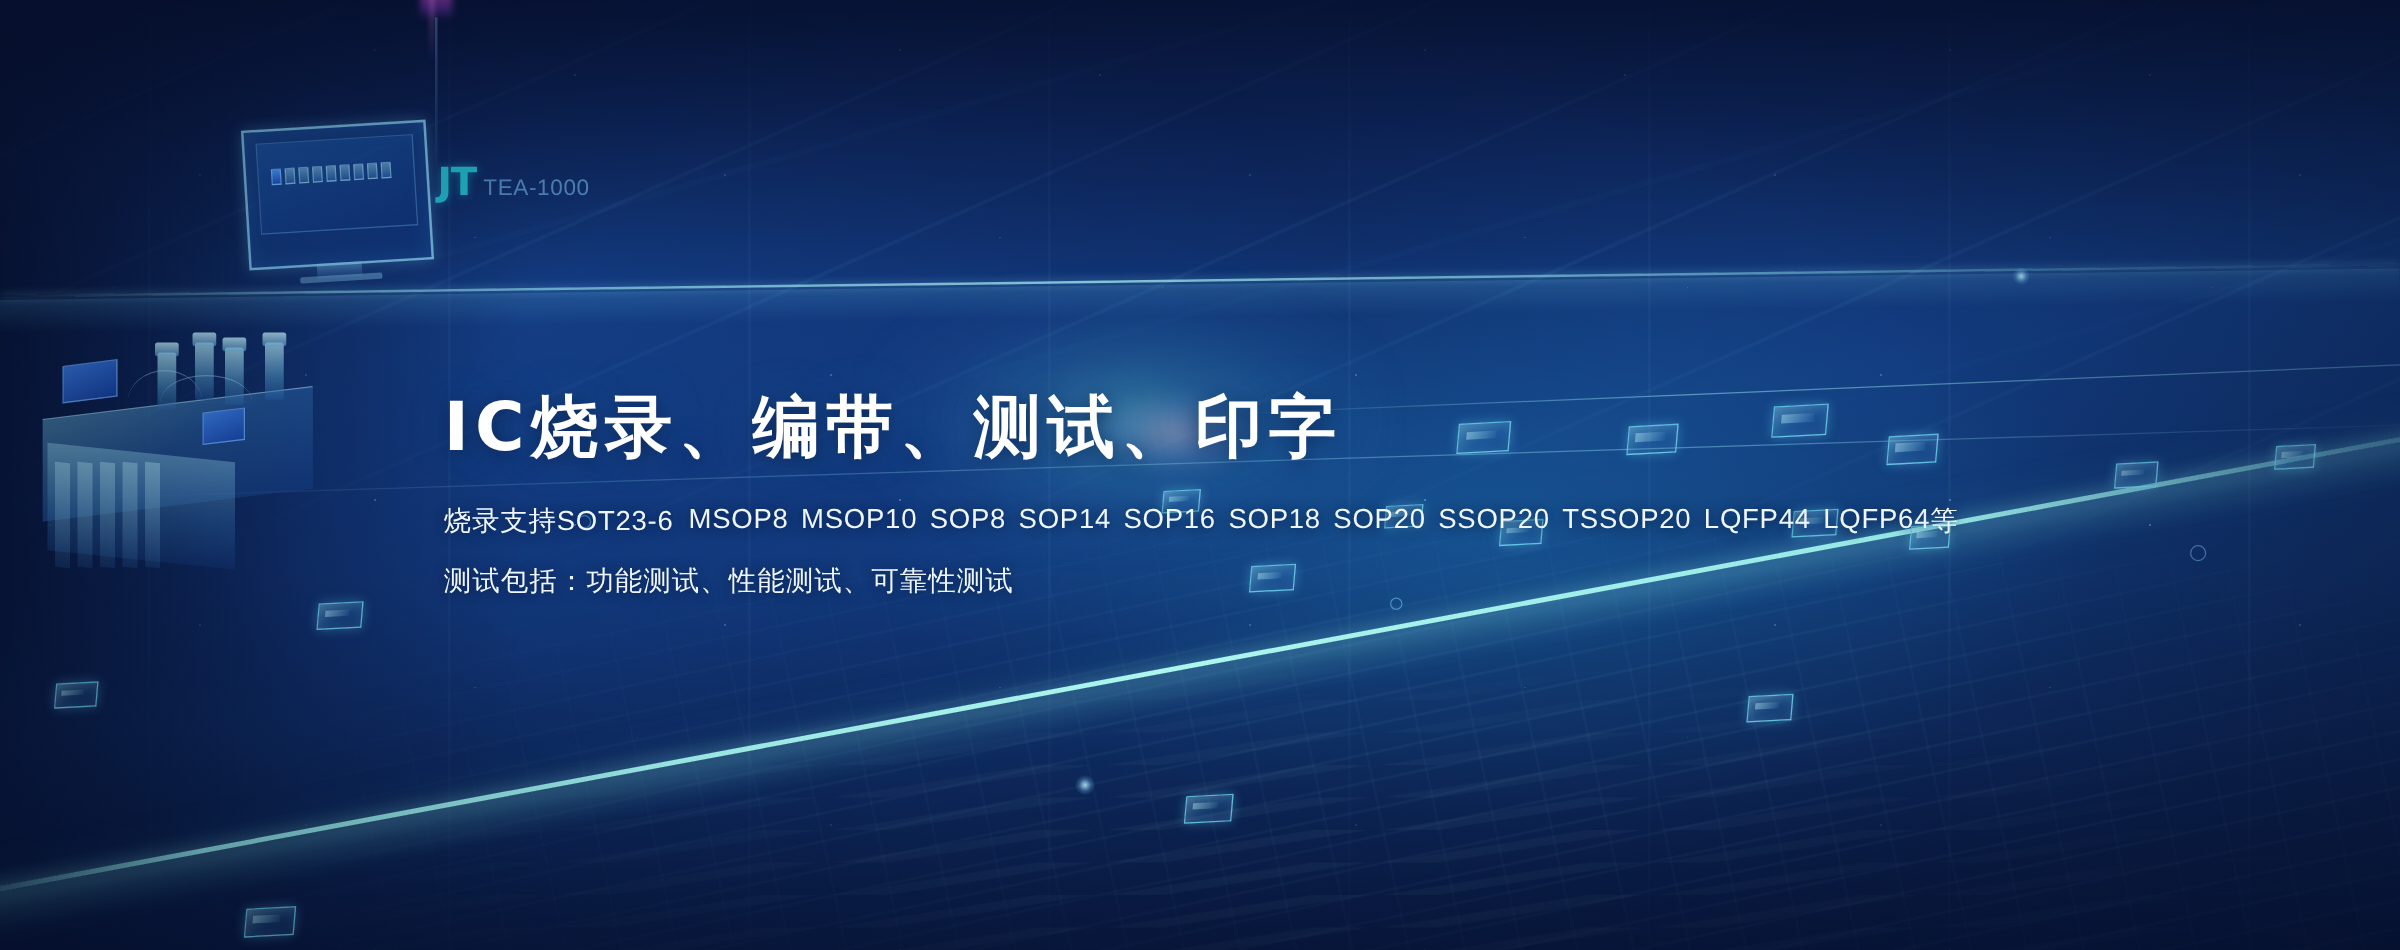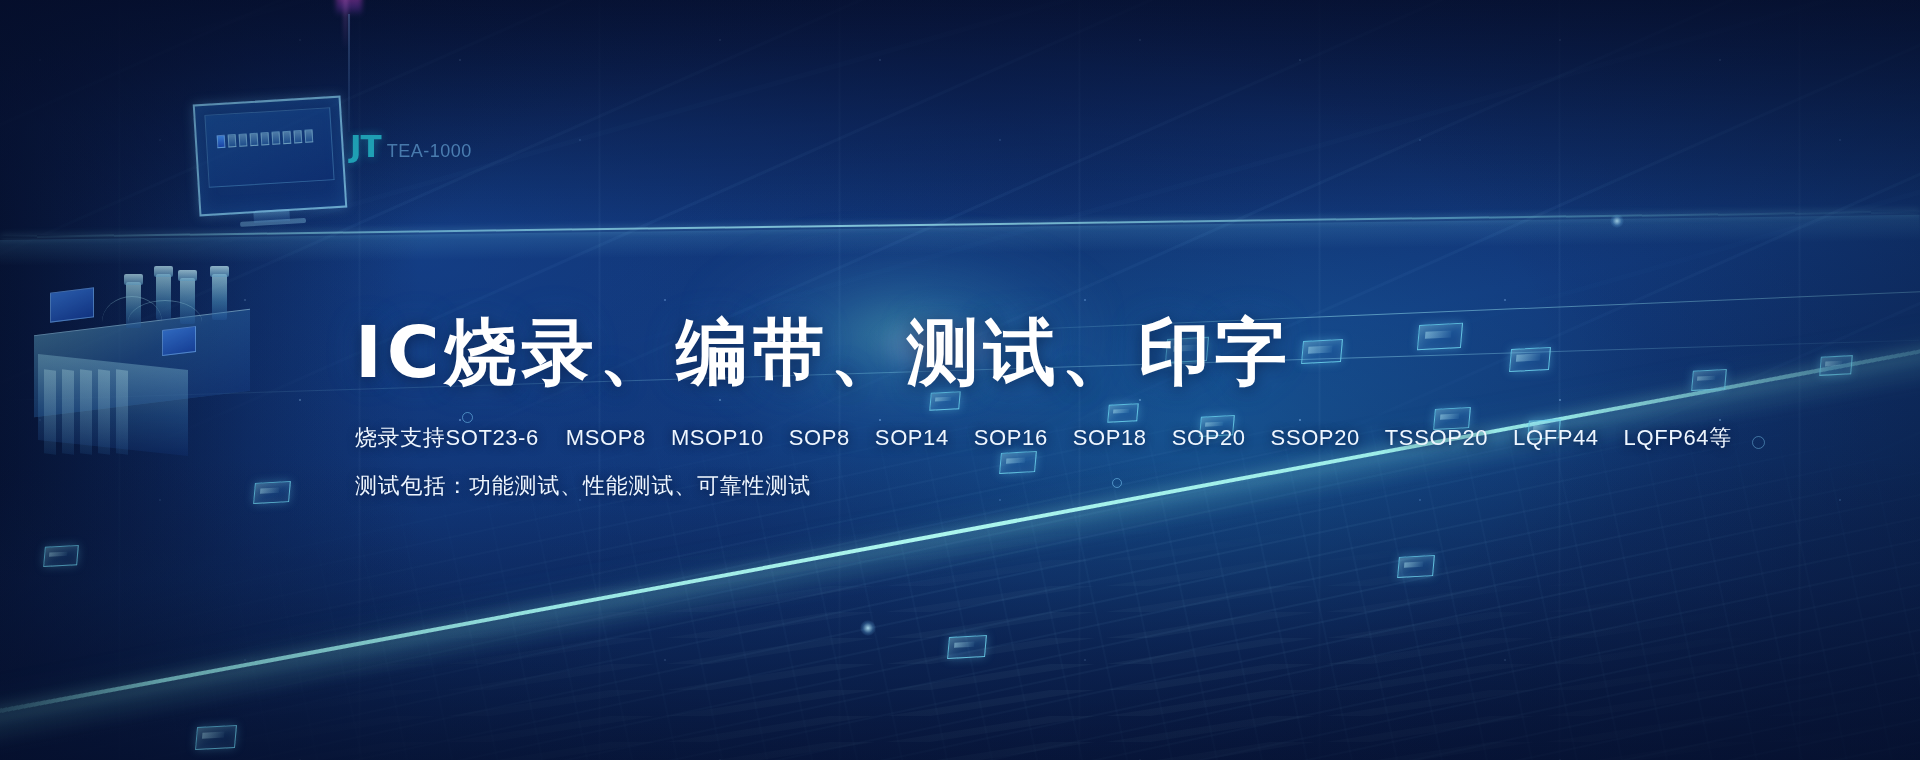--- a/index.html
+++ b/index.html
@@ -318,35 +318,35 @@
     content:""; position:absolute; left:14%; top:26%; width:62%; height:30%;
     background:linear-gradient(90deg, rgba(190,245,255,0.42), rgba(140,220,250,0.06));
   }
   .chip.small::after { width:56%; height:26%; }
 
   
   .content {
     position:absolute; left:355px; top:312px; width:1240px;
   }
   .headline {
-    font-size:72px; font-weight:700; color:#ffffff;
+    font-size:54px; font-weight:700; color:#ffffff;
     letter-spacing:5px; line-height:1.12;
     font-family:"DejaVu Sans", "Liberation Sans", sans-serif;
     text-shadow:0 2px 16px rgba(6,24,64,0.75), 0 0 34px rgba(60,150,230,0.30);
     white-space:nowrap;
   }
   .sub-list {
     margin-top:30px;
-    display:flex; align-items:center; flex-wrap:nowrap;
+    display:flex; align-items:flex-start; flex-wrap:nowrap;
     font-size:22px; color:#eef6ff; letter-spacing:0.6px;
     text-shadow:0 1px 9px rgba(6,22,60,0.85);
     white-space:nowrap;
   }
   .sub-list .lead { margin-right:2px; }
-  .sub-list .pkg { margin-left:25px; }
+  .sub-list .pkg { margin-left:10px; }
   .sub-list .tail { margin-left:0px; }
   .sub-line {
     margin-top:18px;
     font-size:22px; color:#eef6ff; letter-spacing:0.8px;
     text-shadow:0 1px 9px rgba(6,22,60,0.85);
     white-space:nowrap;
   }
 
   
   .glint {

